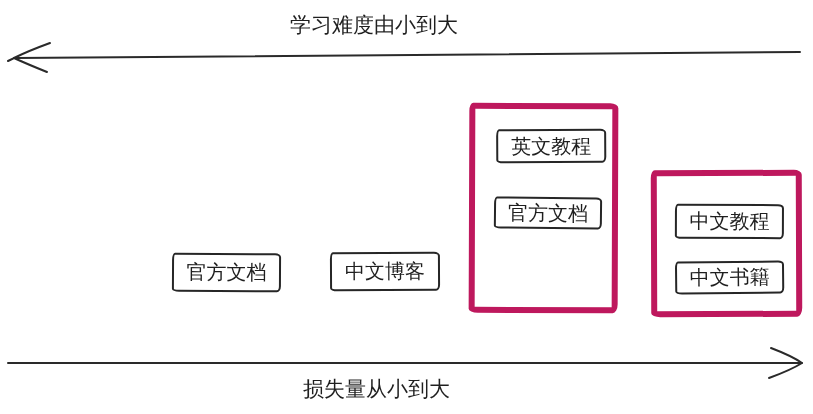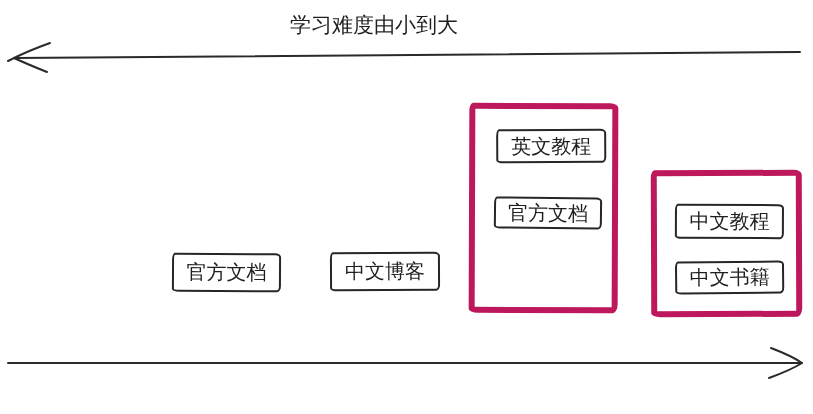--- a/index.html
+++ b/index.html
@@ -108,14 +108,15 @@
       <span>中文书籍</span>
     </div>
   </div>
 
   <svg class="arrow-svg bottom" width="813" height="40" viewBox="0 0 813 40">
     <path class="stroke" d="M8 18 L800 18"></path>
     <path class="stroke" d="M771 3 Q792 11 802 18"></path>
     <path class="stroke" d="M769 33 Q791 25 802 18"></path>
   </svg>
 
+  <div class="axis-label bottom">损失量从小到大</div>
 
 </div>
 
 </body></html>

